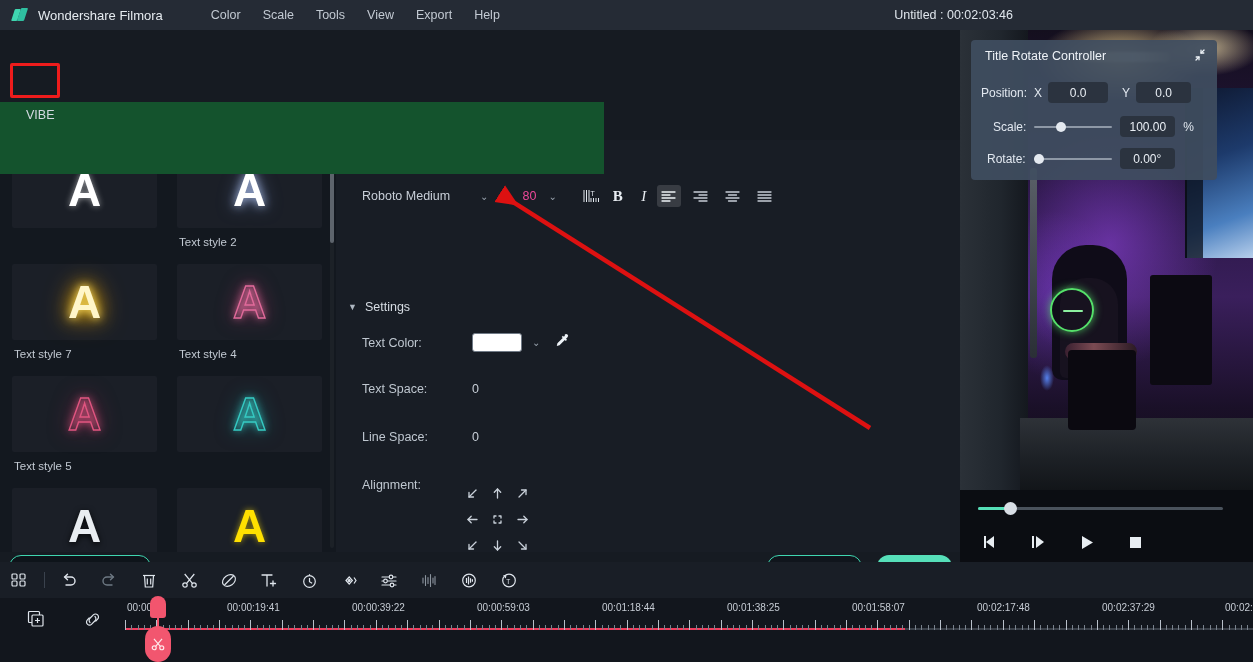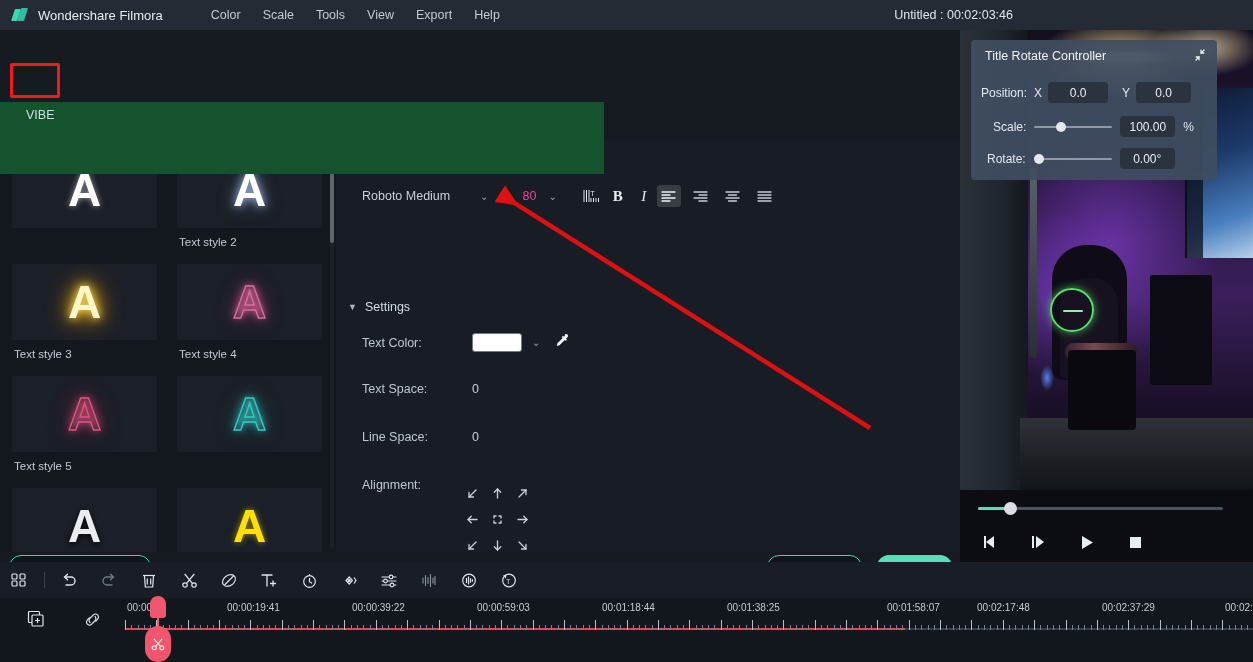--- a/index.html
+++ b/index.html
@@ -386,21 +386,21 @@
         <div class="preset-cell">
           <div class="preset-thumb">
             <span class="glyph ps2">A</span>
           </div>
           <div class="preset-label">Text style 2</div>
         </div>
         <div class="preset-cell">
           <div class="preset-thumb">
             <span class="glyph ps3">A</span>
           </div>
-          <div class="preset-label">Text style 3</div>
+          <div class="preset-label">Text style 7</div>
         </div>
         <div class="preset-cell">
           <div class="preset-thumb">
             <span class="glyph ps4">A</span>
           </div>
           <div class="preset-label">Text style 4</div>
         </div>
         <div class="preset-cell">
           <div class="preset-thumb">
             <span class="glyph ps5">A</span>
@@ -830,21 +830,21 @@
       </span>
     </div>
 
     <div class="ruler">
       <span class="tick-label" style="left:2px;">00:00:00</span>
       <span class="tick-label" style="left:102px;">00:00:19:41</span>
       <span class="tick-label" style="left:227px;">00:00:39:22</span>
       <span class="tick-label" style="left:352px;">00:00:59:03</span>
       <span class="tick-label" style="left:477px;">00:01:18:44</span>
       <span class="tick-label" style="left:602px;">00:01:38:25</span>
-      <span class="tick-label" style="left:762px;">00:01:58:07</span>
+      <span class="tick-label" style="left:727px;">00:01:58:07</span>
       <span class="tick-label" style="left:852px;">00:02:17:48</span>
       <span class="tick-label" style="left:977px;">00:02:37:29</span>
       <span class="tick-label" style="left:1100px;">00:02:5</span>
       <div class="ruler-line">
         <div class="filled" style="width:780px;"></div>
       </div>
     <div class="tick" style="left: 0px; height: 10px; bottom: 4px; background: rgb(184, 192, 202);"></div>
         <div class="tick" style="left: 6.27px; height: 5px; bottom: 4px; background: rgb(121, 130, 141);"></div>
         <div class="tick" style="left: 12.54px; height: 5px; bottom: 4px; background: rgb(121, 130, 141);"></div>
         <div class="tick" style="left: 18.81px; height: 5px; bottom: 4px; background: rgb(121, 130, 141);"></div>

